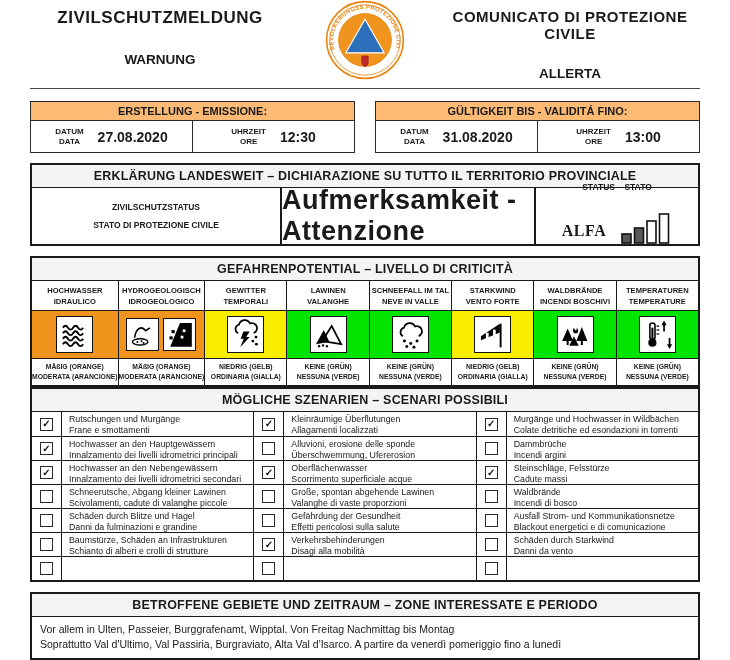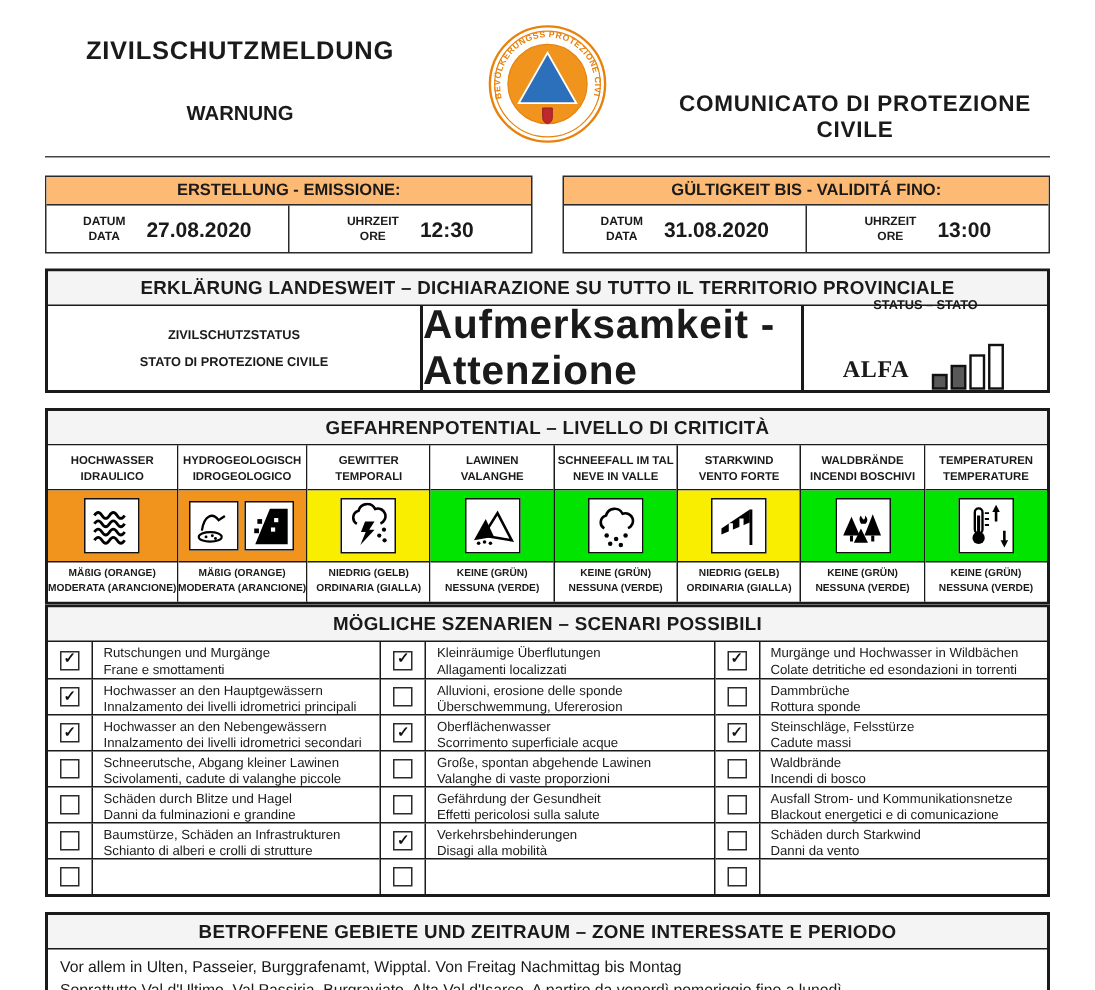--- a/index.html
+++ b/index.html
@@ -1,24 +1,24 @@
 <!DOCTYPE html>
 <html><head>
 <meta charset="utf-8">
 <style>
   * { margin:0; padding:0; box-sizing:border-box; }
   html,body { width:730px; height:660px; background:#ffffff; overflow:hidden;
               font-family:"Liberation Sans", sans-serif; color:#1a1a1a; }
-  .page { width:730px; height:537px; padding:16px 30px 0 30px; background:#fff; }
+  .page { width:730px; height:537px; padding:0 30px 0 30px; background:#fff; }
 
   
   .hdr { display:flex; align-items:flex-start; justify-content:space-between; height:82px; }
   .hdr-block { width:260px; text-align:center; padding-top:8px; }
   .hdr-title { font-size:17px; font-weight:bold; letter-spacing:.5px; }
-  .hdr-title.it { font-size:15px;margin-top:37px; }
+  .hdr-title.it { font-size:15px; }
   .hdr-sub { font-size:13.5px; font-weight:bold; margin-top:24px; }
   .logo-wrap { width:92px; display:flex; justify-content:center; }
   .divider { border-top:1.6px solid #444; margin:6px 0 12px 0; }
 
   
   .box { border:2px solid #1a1a1a; background:#fff; }
   .box-head { font-size:12.5px; font-weight:bold; text-align:center; padding:4px 2px;
               background:#f4f4f4; border-bottom:1.6px solid #1a1a1a; letter-spacing:.2px; }
 
   
@@ -508,21 +508,21 @@
               <div>Murgänge und Hochwasser in Wildbächen</div>
               <div>Colate detritiche ed esondazioni in torrenti</div>
             </div>
           </div>
           <div class="sc-row">
             <div class="sc-check">
               <div class="cb"></div>
             </div>
             <div class="sc-text">
               <div>Dammbrüche</div>
-              <div>Rottura sponde</div>
+              <div>Incendi argini</div>
             </div>
           </div>
           <div class="sc-row">
             <div class="sc-check">
               <div class="cb">✓</div>
             </div>
             <div class="sc-text">
               <div>Steinschläge, Felsstürze</div>
               <div>Cadute massi</div>
             </div>

